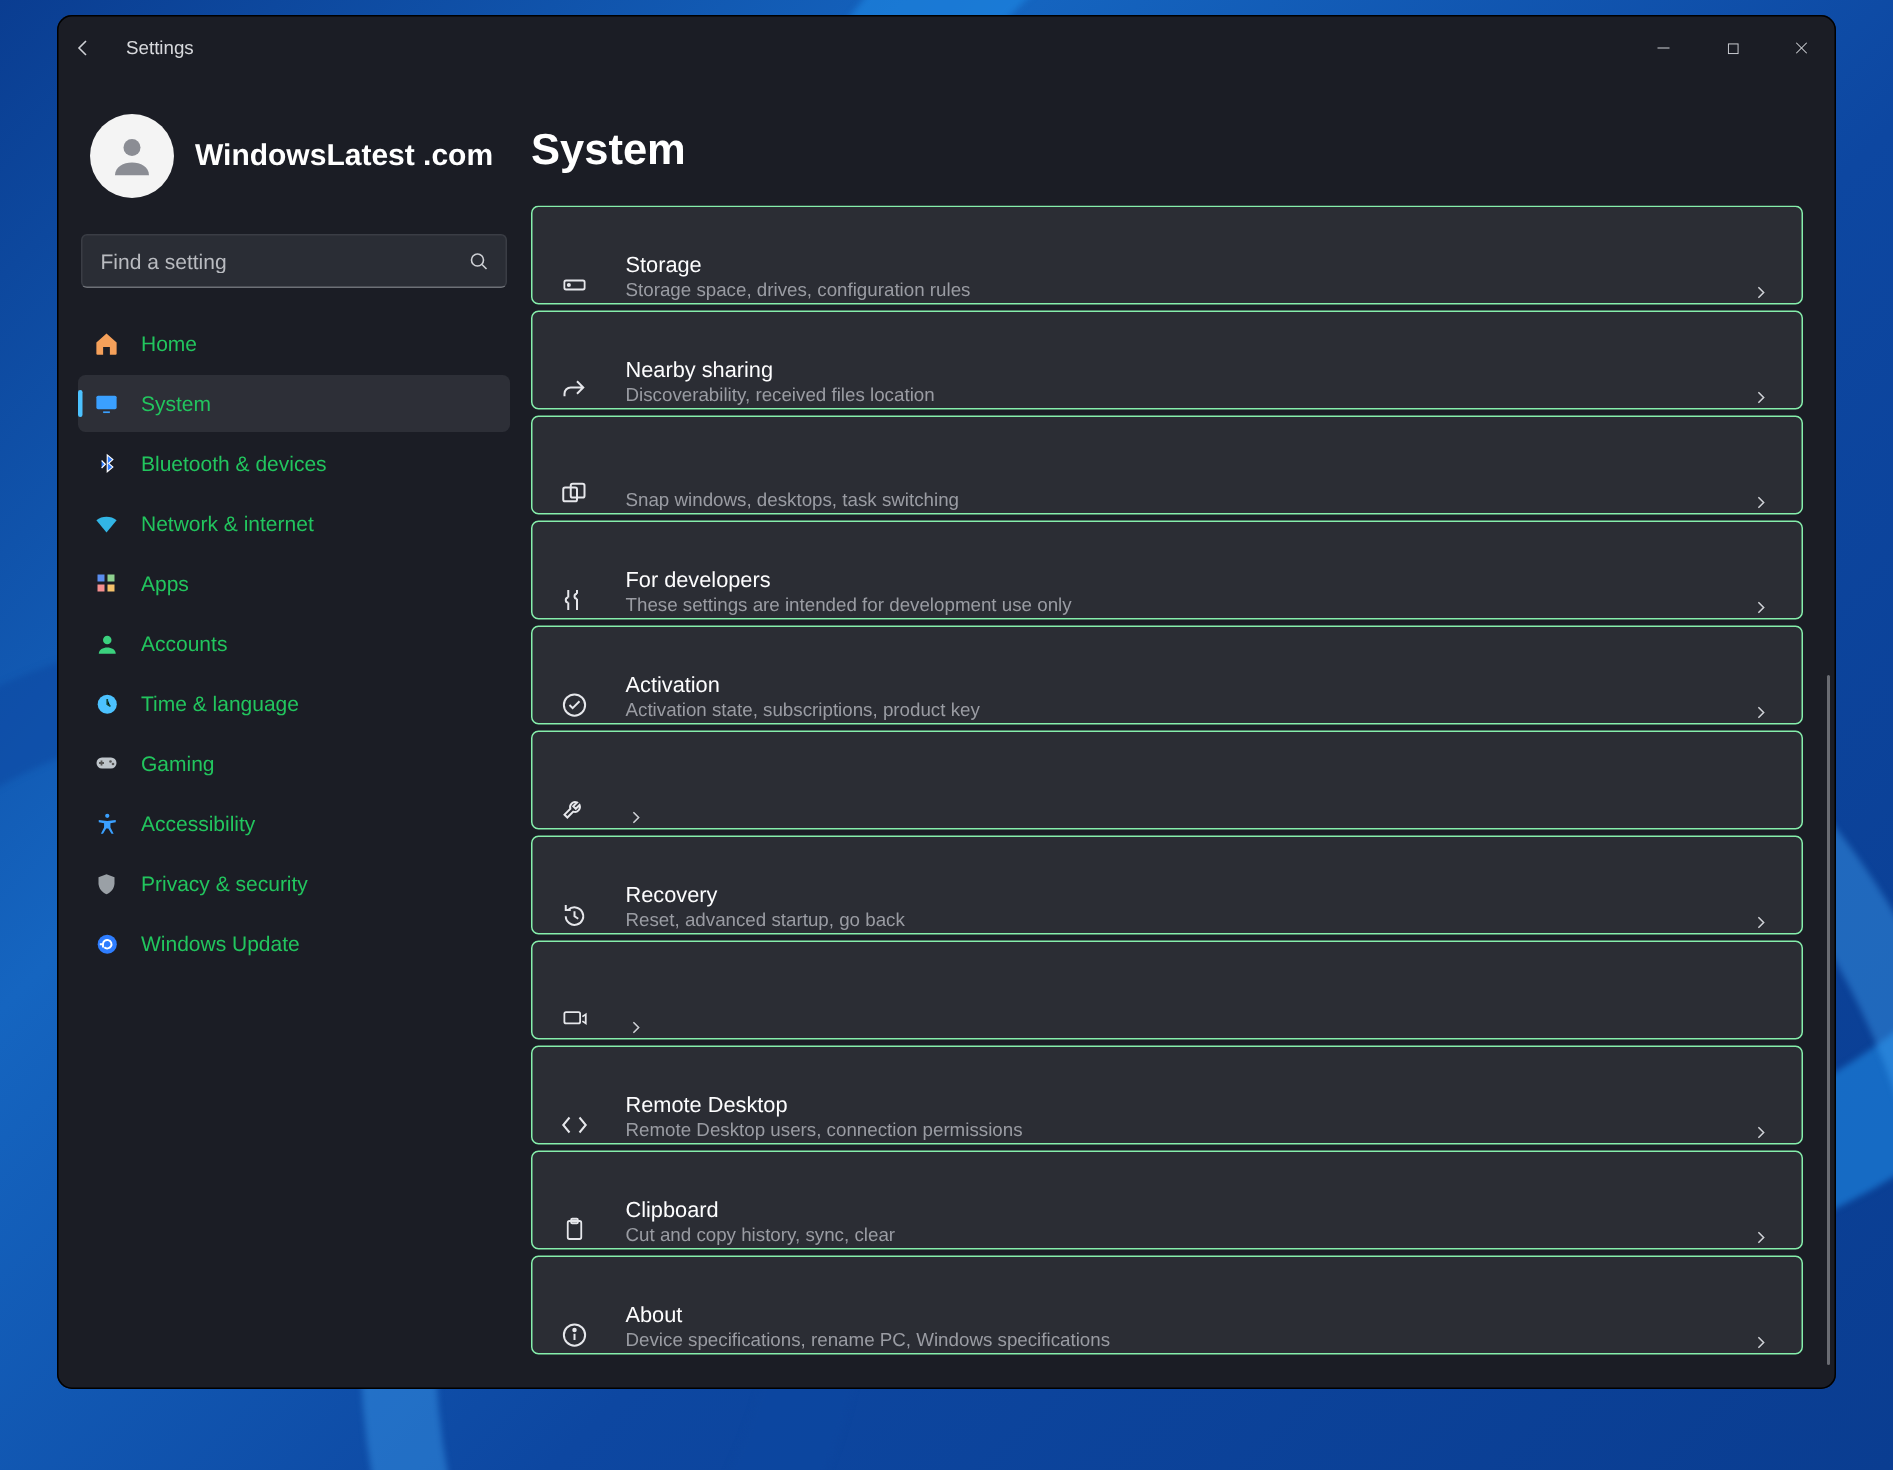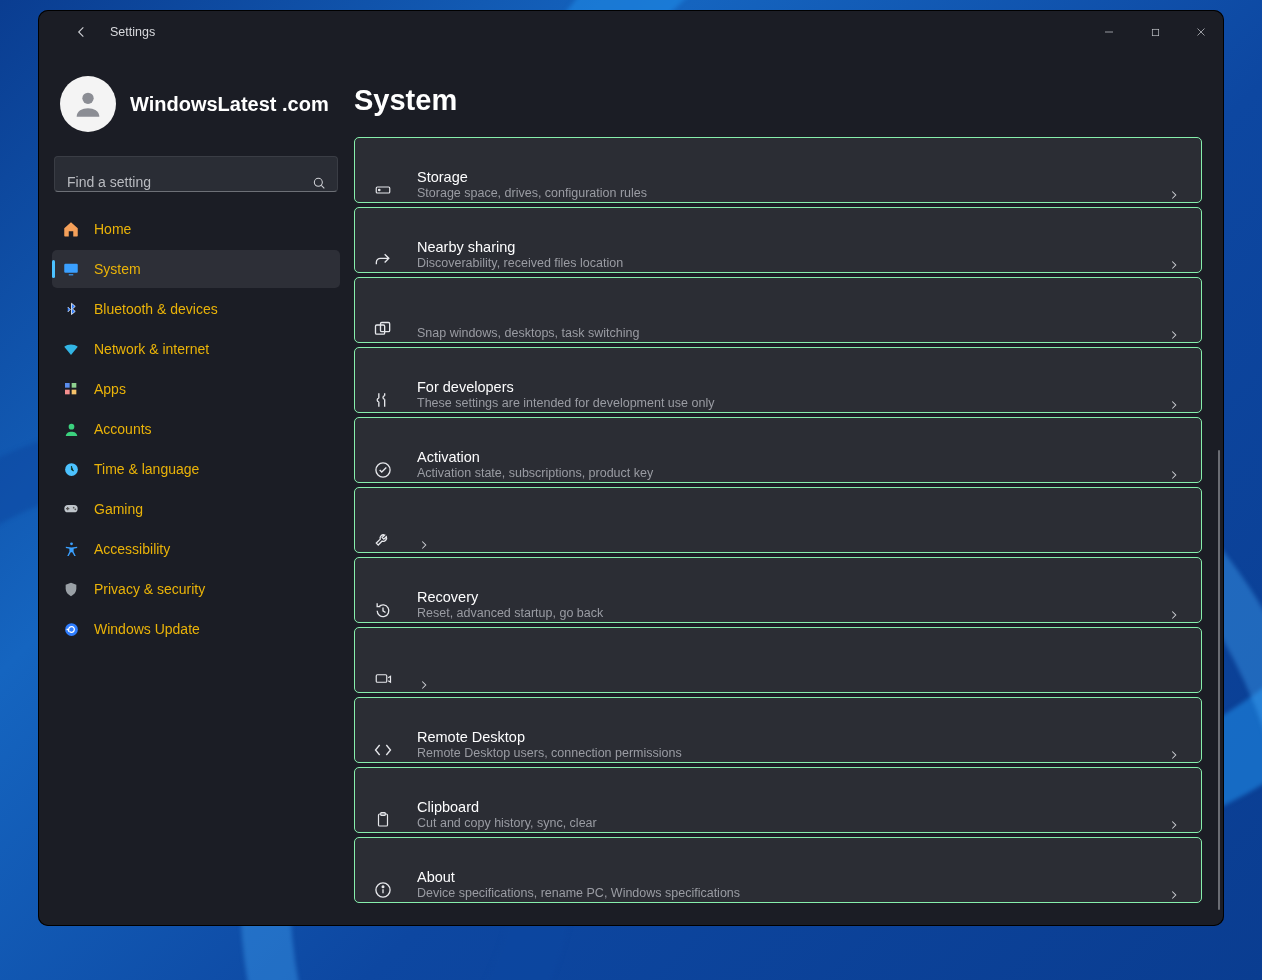--- a/index.html
+++ b/index.html
@@ -13,42 +13,42 @@
   .ws1{width:900px;height:900px;border:80px solid rgba(30,136,229,.6);left:460px;top:-200px;}
   .ws2{width:700px;height:700px;border:60px solid rgba(13,71,161,.55);left:-240px;top:420px;}
   .ws3{width:1000px;height:1000px;border:50px solid rgba(66,165,245,.4);left:240px;top:340px;}
 
   .window{
     position:absolute;left:38px;top:10px;width:1186px;height:916px;
     background:#1b1d25;border-radius:10px;box-shadow:0 0 0 1px #000 inset;
     display:flex;flex-direction:column;color:#eaeaf0;overflow:hidden;
   }
   .titlebar{height:44px;display:flex;align-items:center;justify-content:space-between;}
-  .titlebar-left{display:flex;align-items:center;gap:18px;padding-left:34px;}
+  .titlebar-left{display:flex;align-items:center;gap:18px;padding-left:8px;}
   .back-btn{width:20px;height:20px;display:flex;align-items:center;justify-content:center;color:#cfd1d6;cursor:pointer;}
   .title-txt{font-size:12.5px;color:#d8d9dd;}
   .win-controls{display:flex;}
   .win-btn{width:46px;height:34px;display:flex;align-items:center;justify-content:center;color:#cfd1d6;cursor:pointer;}
 
   .body{flex:1;display:flex;min-height:0;}
   .sidebar{width:316px;padding:22px 0 12px 0;display:flex;flex-direction:column;}
   .profile{display:flex;align-items:center;gap:14px;padding:0 22px 24px 22px;}
   .avatar{width:56px;height:56px;border-radius:50%;background:#f4f4f4;display:flex;align-items:center;justify-content:center;}
   .avatar svg{width:34px;height:34px;fill:#8b8d94;}
   .profile-name{font-size:20px;font-weight:600;color:#fff;}
 
   .search-box{margin:0 16px 18px 16px;height:34px;background:#2a2d35;border:1px solid #3a3d45;
-    border-bottom:1.5px solid #6d7077;border-radius:4px;display:flex;align-items:flex-end;padding:0 10px;}
+    border-bottom:1.5px solid #6d7077;border-radius:4px;display:flex;align-items:center;padding:0 10px;}
   .search-box input{flex:1;background:none;border:none;outline:none;color:#e0e1e6;font-size:14px;}
   .search-box input::placeholder{color:#b9bbc0;}
   .search-ic{width:16px;height:16px;color:#cfd1d6;}
 
   .nav{display:flex;flex-direction:column;gap:2px;padding:0 14px;}
   .nav-item{height:38px;border-radius:5px;display:flex;align-items:center;gap:14px;
-    padding:0 10px;cursor:pointer;font-size:14px;color:#eab308;position:relative;}
+    padding:0 10px;cursor:pointer;font-size:14px;color:#22c55e;position:relative;}
   .nav-item.active{background:#2d2f37;}
   .nav-item.active::before{content:"";position:absolute;left:0;top:10px;bottom:10px;width:3px;border-radius:3px;background:#4cc2ff;}
   .nav-icon{width:18px;height:18px;display:flex;align-items:center;justify-content:center;font-size:16px;}
 
   .main{flex:1;padding:30px 0 0 0;display:flex;flex-direction:column;min-width:0;}
   .page-title{font-size:29px;font-weight:600;color:#fff;padding:0 0 20px 0;margin-left:0;}
   .main-inner{padding-right:18px;}
   .cards{display:flex;flex-direction:column;gap:4px;overflow-y:auto;padding-right:4px;padding-bottom:20px;}
   .card{background:#2b2d34;border:1px solid #86efac;border-radius:5px;height:64px;
     display:flex;align-items:flex-end;padding:0 20px 0 16px;cursor:pointer;gap:22px;}

